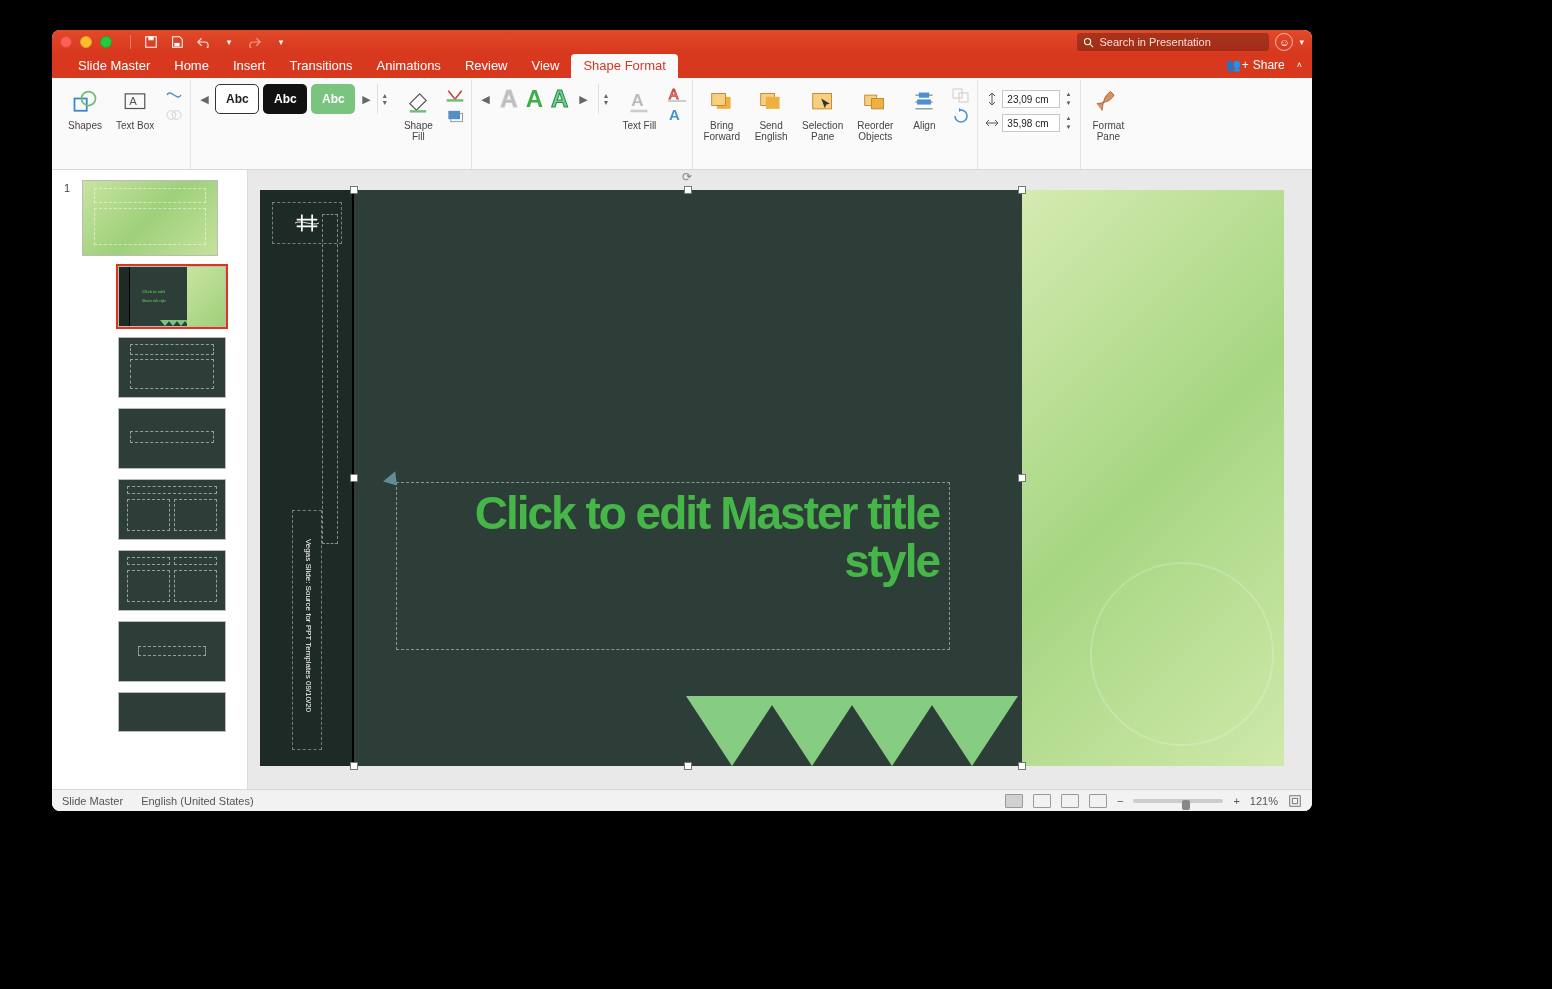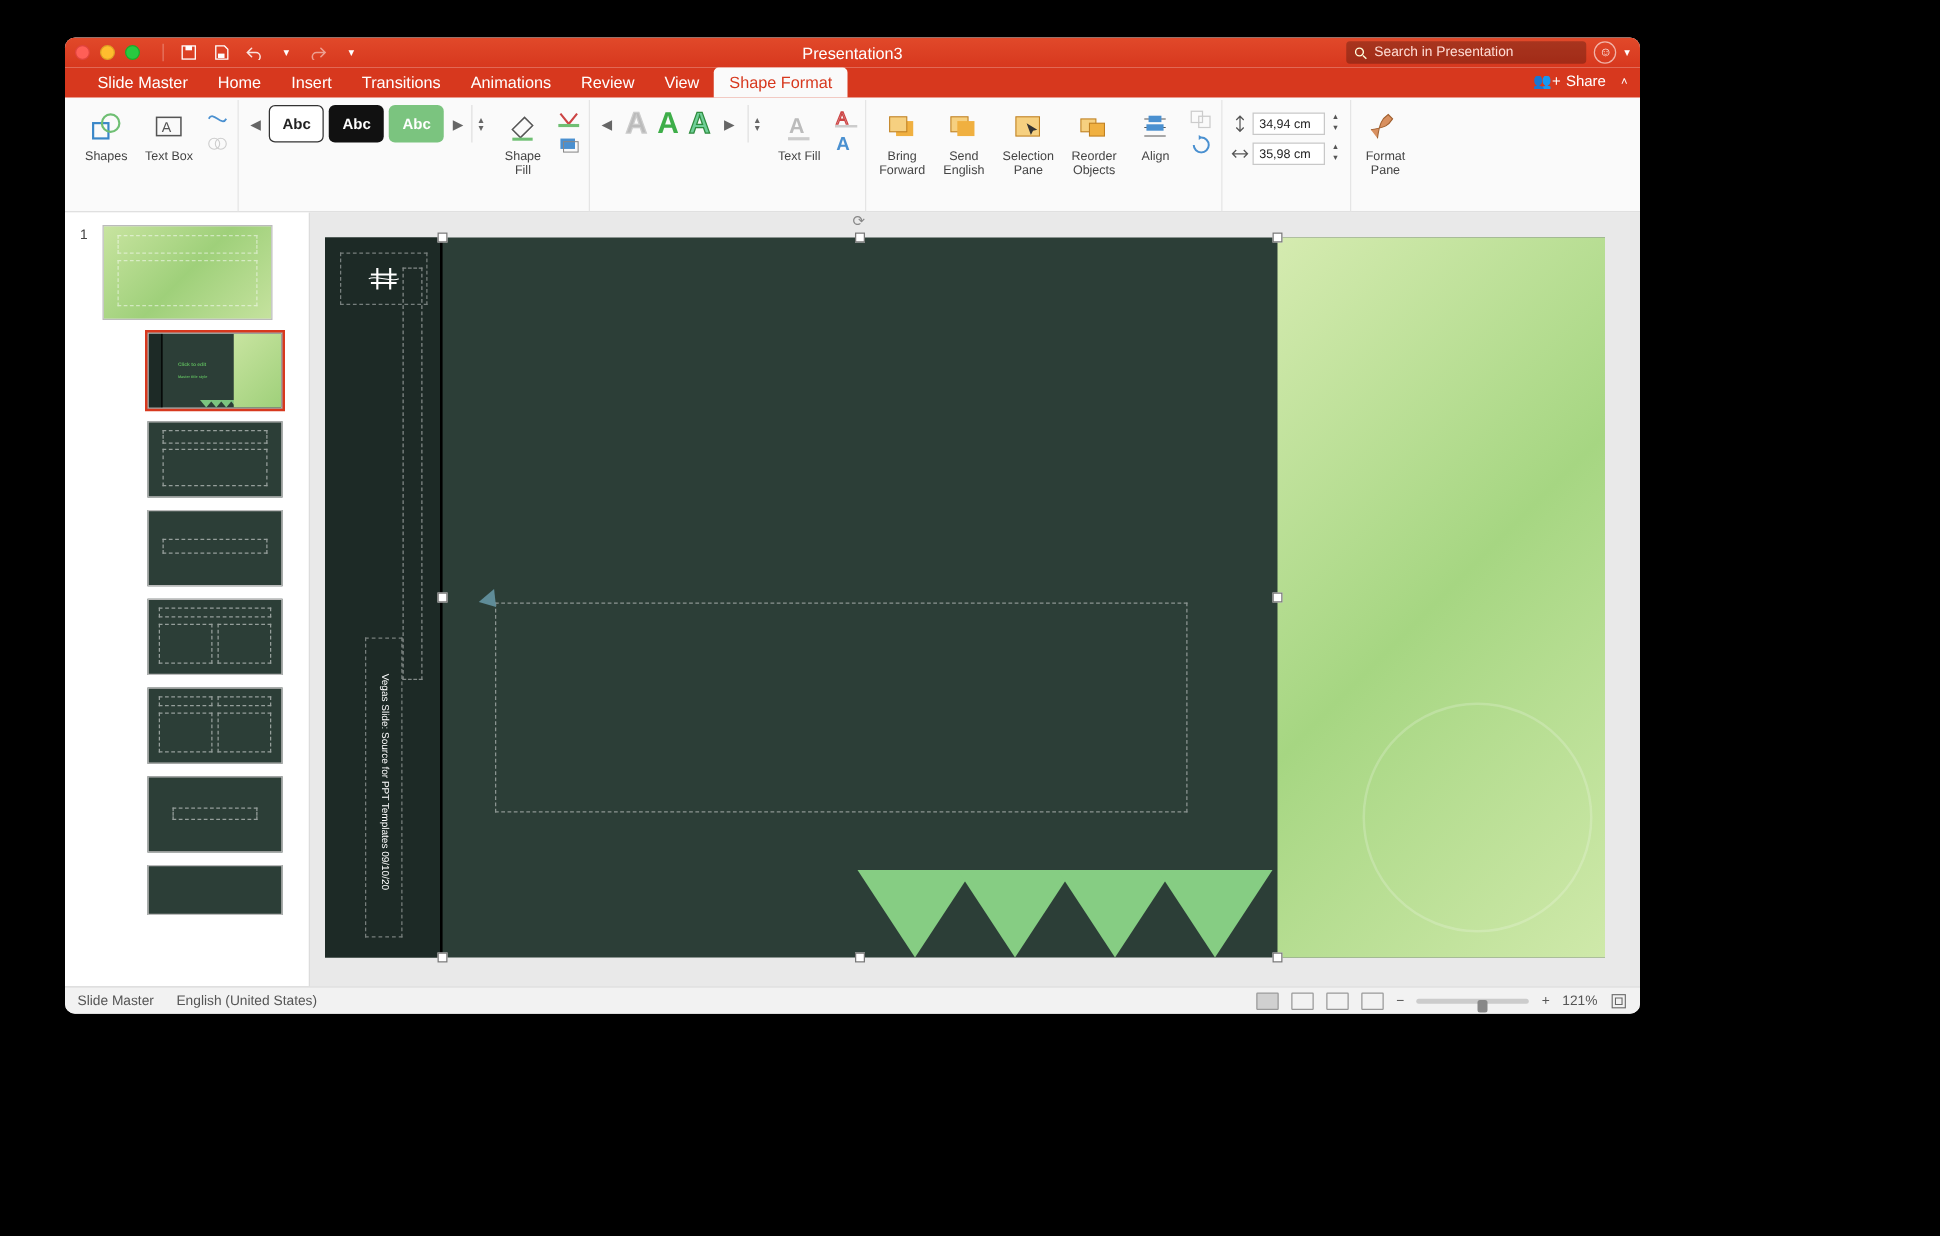--- a/index.html
+++ b/index.html
@@ -140,21 +140,20 @@
           </svg>
         </div>
       <div class="qat-btn chev">▾</div>
       <div class="qat-btn" style="opacity:.5">
           <svg width="14" height="12" viewBox="0 0 16 14">
             <path d="M10 3l4 4-4 4M14 7H6a4 4 0 0 0 0 8" fill="none" stroke="#fff" stroke-width="1.4" stroke-linecap="round"></path>
           </svg>
         </div>
       <div class="qat-btn chev">▾</div>
     </div>
-    <div class="title">Presentation3</div>
     <div class="title-right">
       <div class="searchbox">
         <svg width="11" height="11" viewBox="0 0 12 12">
             <circle cx="5" cy="5" r="3.4" fill="none" stroke="#ffd" stroke-width="1.2"></circle>
             <path d="M8 8l3 3" stroke="#ffd" stroke-width="1.2"></path>
           </svg>
         <span>Search in Presentation</span>
       </div>
       <div class="userbtn">☺</div>
       <span class="chev">▾</span>
@@ -347,21 +346,21 @@
           </div>
       </div>
     </div>
 
     <div class="group">
       <div class="stack" style="margin-top:6px;gap:6px">
         <div class="szrow">
           <svg width="16" height="16">
               <path d="M8 2v12M5 5l3-3 3 3M5 11l3 3 3-3" fill="none" stroke="#555"></path>
             </svg>
-          <div class="szbox">34,94 cm</div>
+          <div class="szbox">23,09 cm</div>
           <div class="spin">
               <span>▲</span>
               <span>▼</span>
             </div>
         </div>
         <div class="szrow">
           <svg width="16" height="16">
               <path d="M2 8h12M5 5 2 8l3 3M11 5l3 3-3 3" fill="none" stroke="#555"></path>
             </svg>
           <div class="szbox">35,98 cm</div>
@@ -469,20 +468,21 @@
           <div class="hdl mr"></div>
           <div class="hdl bl"></div>
           <div class="hdl bm"></div>
           <div class="hdl br"></div>
         </div>
 
         <div class="ph slot"></div>
 
         <div class="ph title">
           <div class="marker"></div>
+          <span>Click to edit Master title style</span>
         </div>
 
         <div class="bigtri">
           <span></span>
             <span></span>
             <span></span>
             <span></span>
         </div>
       </div>
     </div>

